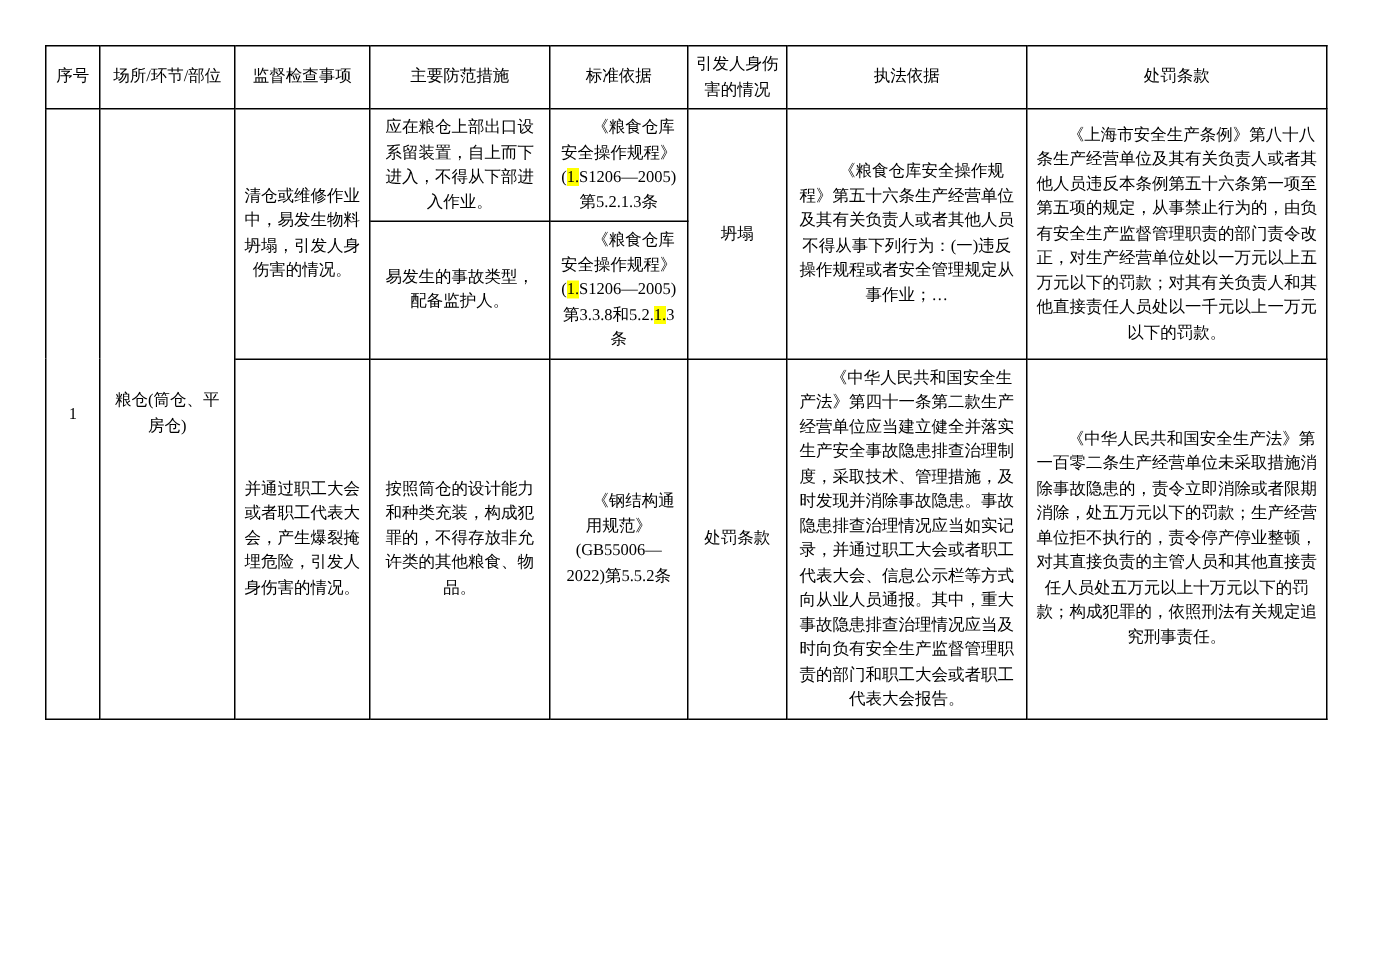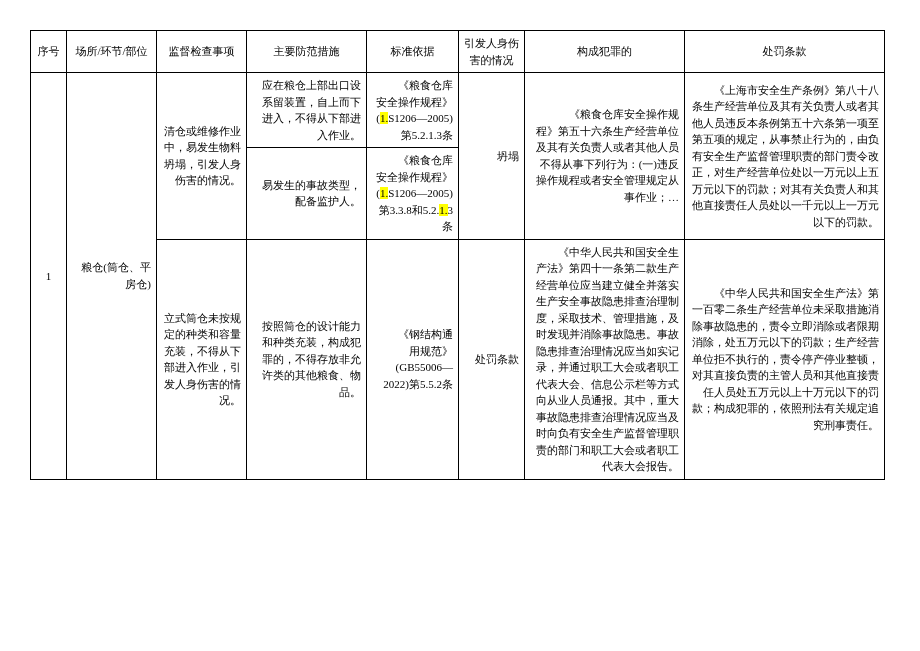--- a/index.html
+++ b/index.html
@@ -13,21 +13,21 @@
     }
     table {
       border-collapse: collapse;
       width: 796px;
       table-layout: fixed;
     }
     th, td {
       border: 1px solid #000;
       padding: 4px 5px;
       vertical-align: middle;
-      text-align: right;
+      text-align: center;
       line-height: 1.5;
       word-wrap: break-word;
     }
     th {
       text-align: center;
       font-weight: normal;
     }
     .col-seq { width: 36px; }
     .col-place { width: 90px; }
     .col-insp { width: 90px; }
@@ -55,21 +55,21 @@
       <col class="col-penalty">
   </colgroup>
   <thead>
     <tr>
       <th>序号</th>
       <th>场所/环节/部位</th>
       <th>监督检查事项</th>
       <th>主要防范措施</th>
       <th>标准依据</th>
       <th>引发人身伤害的情况</th>
-      <th>构成犯罪的</th>
+      <th>执法依据</th>
       <th>处罚条款</th>
     </tr>
   </thead>
   <tbody>
 
     <tr>
       <td rowspan="3" class="center">1</td>
       <td rowspan="3">粮仓(筒仓、平房仓)</td>
       <td rowspan="2">清仓或维修作业中，易发生物料坍塌，引发人身伤害的情况。</td>
       <td>应在粮仓上部出口设系留装置，自上而下进入，不得从下部进入作业。</td>
@@ -90,21 +90,21 @@
     <tr>
       <td>易发生的事故类型，配备监护人。</td>
       <td>
         <span class="indent">
           <span>《粮食仓库安全操作规程》(</span><span class="hl">1.</span><span>S1206—2005)第3.3.8和5.2.</span><span class="hl">1.</span><span>3条</span>
         </span>
       </td>
     </tr>
 
     <tr>
-      <td>立式筒仓未按规定的种类和容量充装，不得从下部进入作业，引发人身伤害的情况。</td>
+      <td>并通过职工大会或者职工代表大会，产生爆裂掩埋危险，引发人身伤害的情况。</td>
       <td>按照筒仓的设计能力和种类充装，构成犯罪的，不得存放非允许类的其他粮食、物品。</td>
       <td>
         <span class="indent">《钢结构通用规范》(GB55006—2022)第5.5.2条</span>
       </td>
       <td>处罚条款</td>
       <td>
         <span class="indent">《中华人民共和国安全生产法》第四十一条第二款生产经营单位应当建立健全并落实生产安全事故隐患排查治理制度，采取技术、管理措施，及时发现并消除事故隐患。事故隐患排查治理情况应当如实记录，并通过职工大会或者职工代表大会、信息公示栏等方式向从业人员通报。其中，重大事故隐患排查治理情况应当及时向负有安全生产监督管理职责的部门和职工大会或者职工代表大会报告。</span>
       </td>
       <td>
         <span class="indent">《中华人民共和国安全生产法》第一百零二条生产经营单位未采取措施消除事故隐患的，责令立即消除或者限期消除，处五万元以下的罚款；生产经营单位拒不执行的，责令停产停业整顿，对其直接负责的主管人员和其他直接责任人员处五万元以上十万元以下的罚款；构成犯罪的，依照刑法有关规定追究刑事责任。</span>

